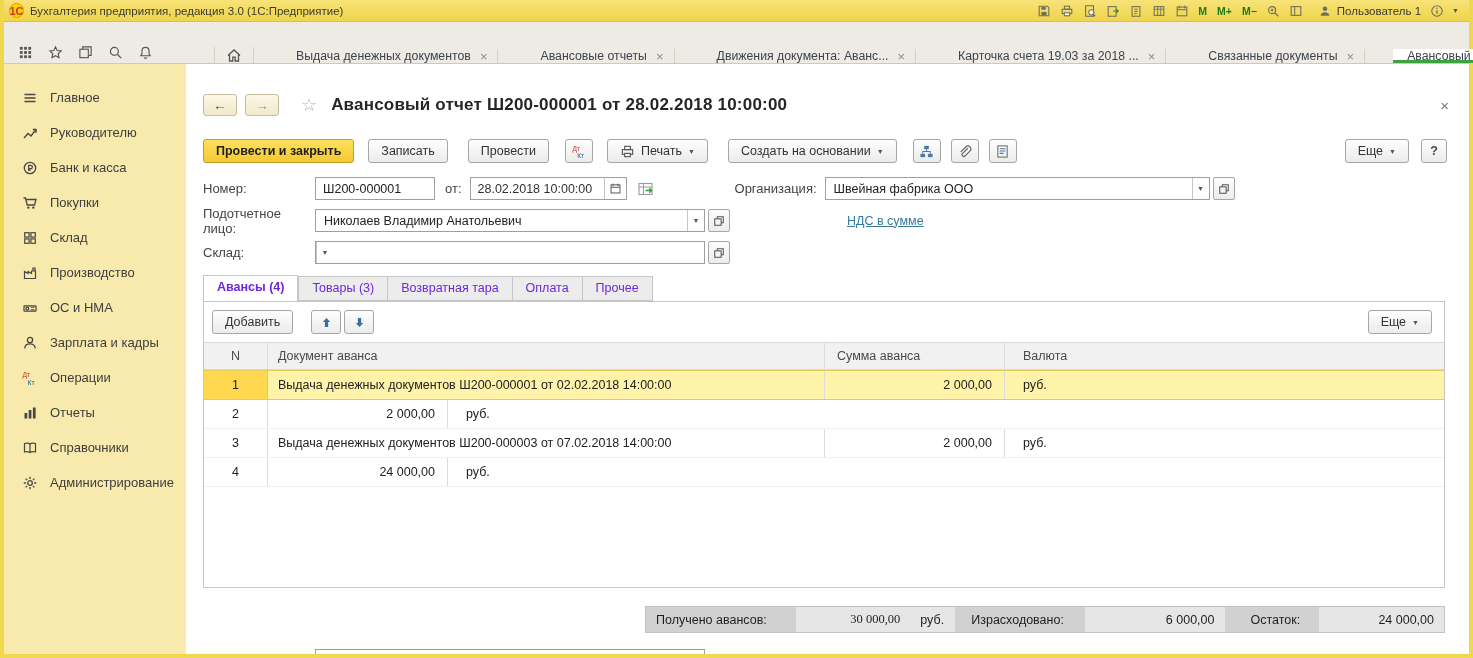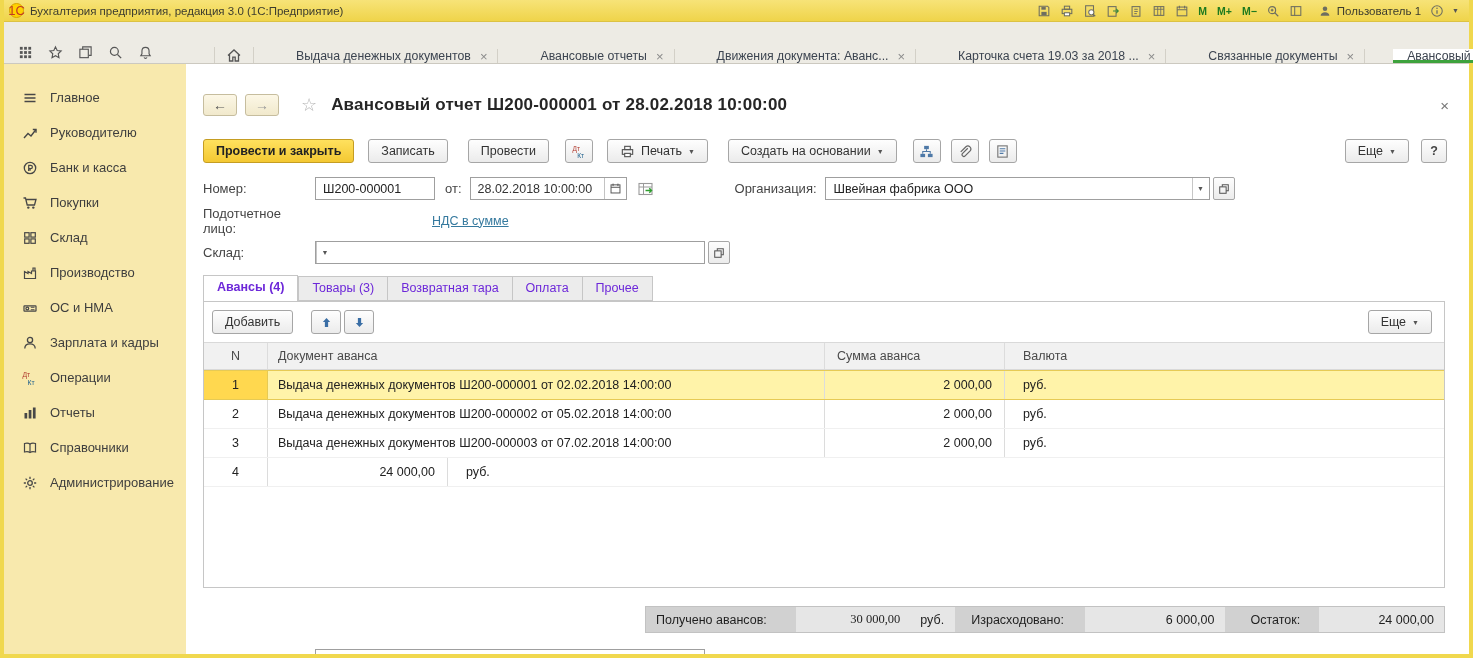--- a/index.html
+++ b/index.html
@@ -21,21 +21,21 @@
     font-family:"Liberation Sans",sans-serif;font-size:12.5px;color:#333;
     cursor:default;
   }
   .window{width:1473px;height:658px;border-left:4px solid var(--frame);
     border-right:4px solid var(--frame);border-bottom:4px solid var(--frame);
     display:flex;flex-direction:column;background:#fff;}
   
   .titlebar{height:22px;flex:none;background:linear-gradient(var(--titlebar-top),var(--titlebar-bot));
     border-bottom:1px solid #dcc243;display:flex;align-items:center;padding:0 10px 0 5px;gap:6px;font-size:11.5px;color:#3c3c2e;}
   .logo{width:15px;height:15px;border-radius:50%;background:#ffd200;border:1px solid #d8a400;
-    color:#c23b22;font-weight:normal;font-size:13px;display:flex;align-items:center;justify-content:center;}
+    color:#c23b22;font-weight:bold;font-size:11px;display:flex;align-items:center;justify-content:center;}
   .tb-right{margin-left:auto;display:flex;align-items:center;gap:8px;}
   .tb-ico{width:15px;height:15px;display:flex;align-items:center;justify-content:center;}
   .tb-ico svg{width:14px;height:14px;}
   .mem{font-size:10.5px;font-weight:bold;color:#1e7a1e;padding:0 1px;}
   .tb-user{display:flex;align-items:center;gap:4px;margin-left:6px;}
   .tb-caret{font-size:7px;color:#555;}
   
   .tabbar{height:42px;flex:none;background:var(--tabbar);border-bottom:1px solid #ccc9c0;
     display:flex;align-items:flex-end;gap:28px;}
   .tabbar-tools{width:182px;flex:none;display:flex;align-items:center;gap:15px;padding:0 14px;}
@@ -479,20 +479,32 @@
               <svg viewBox="0 0 14 14">
                 <rect x="2" y="4.5" width="7.5" height="7.5" fill="none" stroke="#555" stroke-width="1.2"></rect>
                 <path d="M5 4.5V2h7v7h-2.5" fill="none" stroke="#555" stroke-width="1.2"></path>
               </svg>
             </span>
         </span>
       </div>
 
       <div class="frow r2">
         <span class="flabel">Подотчетное лицо:</span>
+        <span class="combo">
+          <span class="combo-field" style="width:390px;">
+            <span class="combo-val">Николаев Владимир Анатольевич</span>
+            <span class="combo-caret caret">▼</span>
+          </span>
+          <span class="openbtn">
+              <svg viewBox="0 0 14 14">
+                <rect x="2" y="4.5" width="7.5" height="7.5" fill="none" stroke="#555" stroke-width="1.2"></rect>
+                <path d="M5 4.5V2h7v7h-2.5" fill="none" stroke="#555" stroke-width="1.2"></path>
+              </svg>
+            </span>
+        </span>
         <a class="vat-link" style="margin-left:117px;">НДС в сумме</a>
       </div>
 
       <div class="frow r3">
         <span class="flabel">Склад:</span>
         <span class="combo">
           <span class="combo-field" style="width:390px;">
             <span class="combo-caret caret">▼</span>
           </span>
           <span class="openbtn">
@@ -540,21 +552,20 @@
             <span class="gc gc-cur">Валюта</span>
           </div>
           <div class="grid-row selected">
             <span class="gc gc-n">1</span>
             <span class="gc gc-doc">Выдача денежных документов Ш200-000001 от 02.02.2018 14:00:00</span>
             <span class="gc gc-sum">2 000,00</span>
             <span class="gc gc-cur">руб.</span>
           </div>
           <div class="grid-row">
             <span class="gc gc-n">2</span>
-            <span class="gc gc-doc">Выдача денежных документов Ш200-000002 от 05.02.2018 14:00:00</span>
             <span class="gc gc-sum">2 000,00</span>
             <span class="gc gc-cur">руб.</span>
           </div>
           <div class="grid-row">
             <span class="gc gc-n">3</span>
             <span class="gc gc-doc">Выдача денежных документов Ш200-000003 от 07.02.2018 14:00:00</span>
             <span class="gc gc-sum">2 000,00</span>
             <span class="gc gc-cur">руб.</span>
           </div>
           <div class="grid-row">

